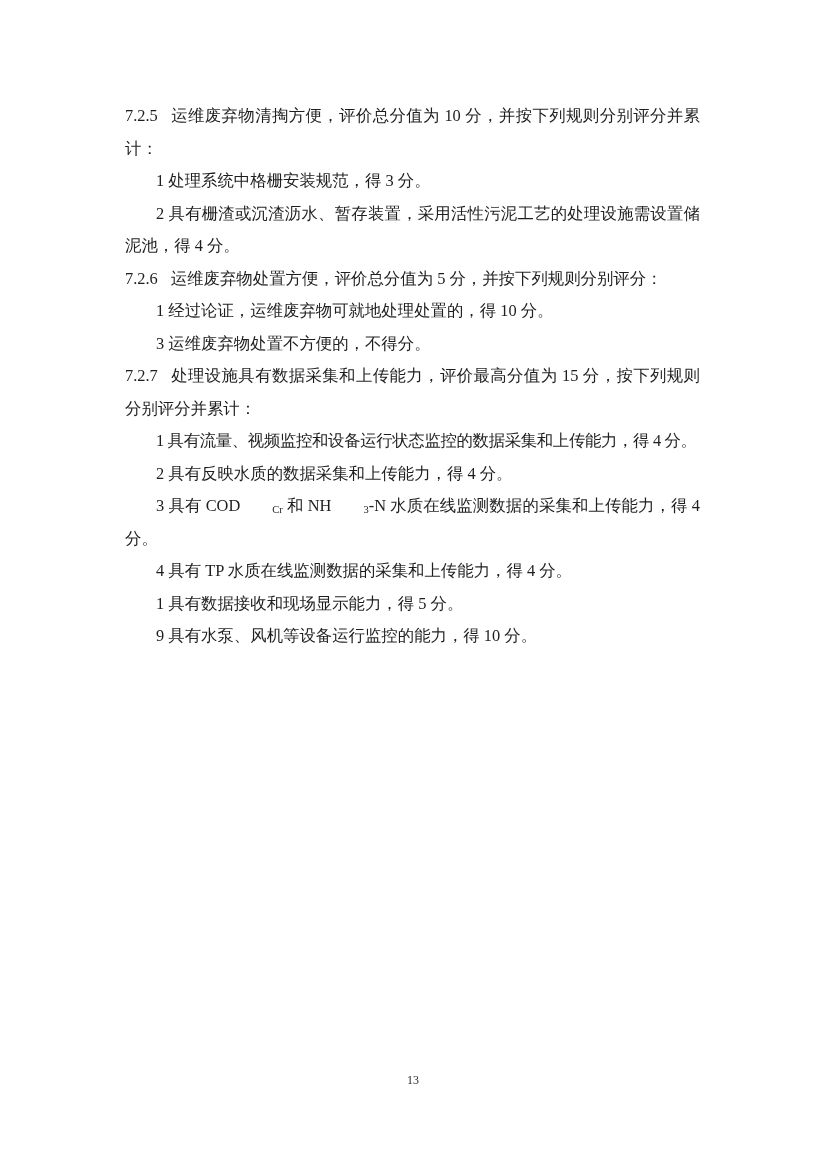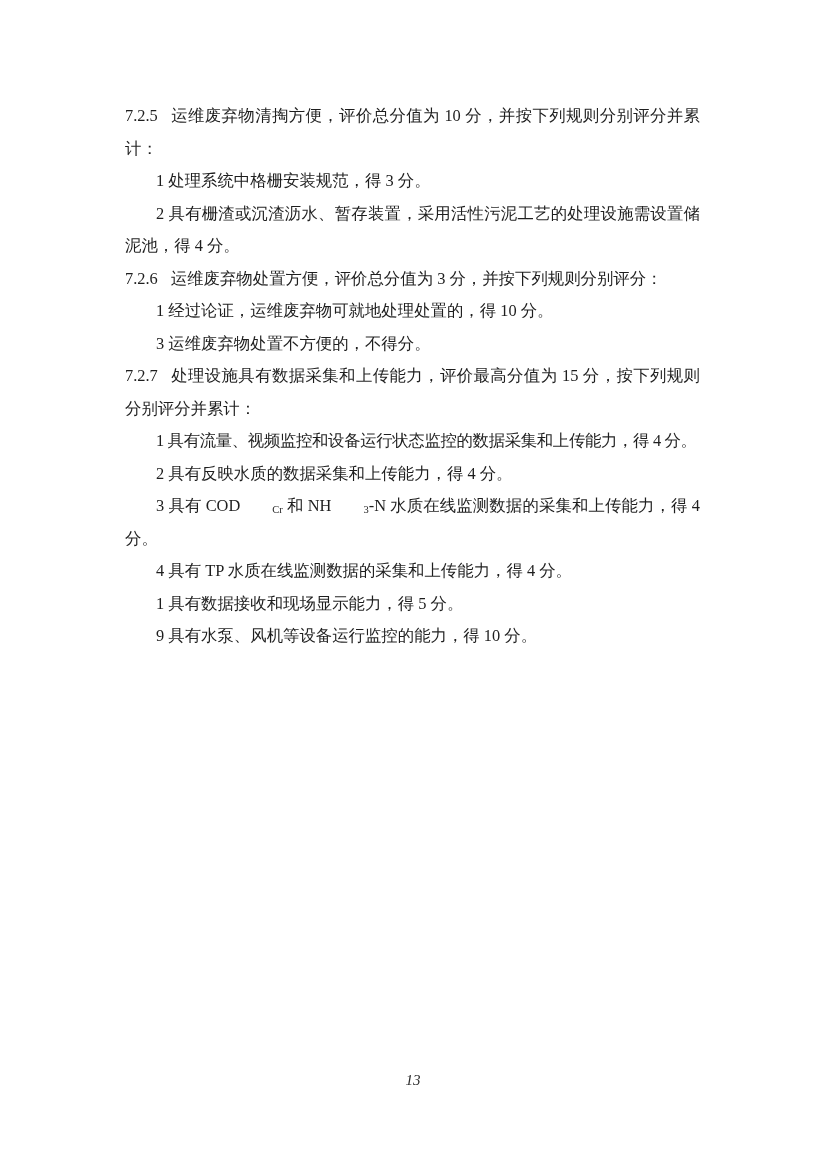--- a/index.html
+++ b/index.html
@@ -47,37 +47,36 @@
     line-height: 0;
     vertical-align: -2px;
     padding-left: 32px;
   }
   .page-number {
     position: absolute;
     top: 1071px;
     left: 0;
     width: 100%;
     text-align: center;
-    font-size: 15px;
+    font-size: 12px;
     line-height: 18px;
     color: #2a2a2a;
-    font-style: italic;
   }
 </style>
 </head>
 <body>
 
 <div class="page">
   <div class="content">
 
     <p class="para head"><span class="num">7.2.5</span><span>运维废弃物清掏方便，评价总分值为 10 分，并按下列规则分别评分并累计：</span></p>
     <p class="para item">1 处理系统中格栅安装规范，得 3 分。</p>
     <p class="para item">2 具有栅渣或沉渣沥水、暂存装置，采用活性污泥工艺的处理设施需设置储泥池，得 4 分。</p>
 
-    <p class="para head"><span class="num">7.2.6</span><span>运维废弃物处置方便，评价总分值为 3 分，并按下列规则分别评分：</span></p>
+    <p class="para head"><span class="num">7.2.6</span><span>运维废弃物处置方便，评价总分值为 5 分，并按下列规则分别评分：</span></p>
     <p class="para item">1 经过论证，运维废弃物可就地处理处置的，得 10 分。</p>
     <p class="para item">3 运维废弃物处置不方便的，不得分。</p>
 
     <p class="para head"><span class="num">7.2.7</span><span>处理设施具有数据采集和上传能力，评价最高分值为 15 分，按下列规则分别评分并累计：</span></p>
     <p class="para item fit">1 具有流量、视频监控和设备运行状态监控的数据采集和上传能力，得 4 分。</p>
     <p class="para item">2 具有反映水质的数据采集和上传能力，得 4 分。</p>
     <p class="para item"><span>3 具有 COD</span><sub>Cr</sub><span> 和 NH</span><sub>3</sub><span>-N 水质在线监测数据的采集和上传能力，得 4 分。</span></p>
     <p class="para item">4 具有 TP 水质在线监测数据的采集和上传能力，得 4 分。</p>
 
     <p class="para item">1 具有数据接收和现场显示能力，得 5 分。</p>

